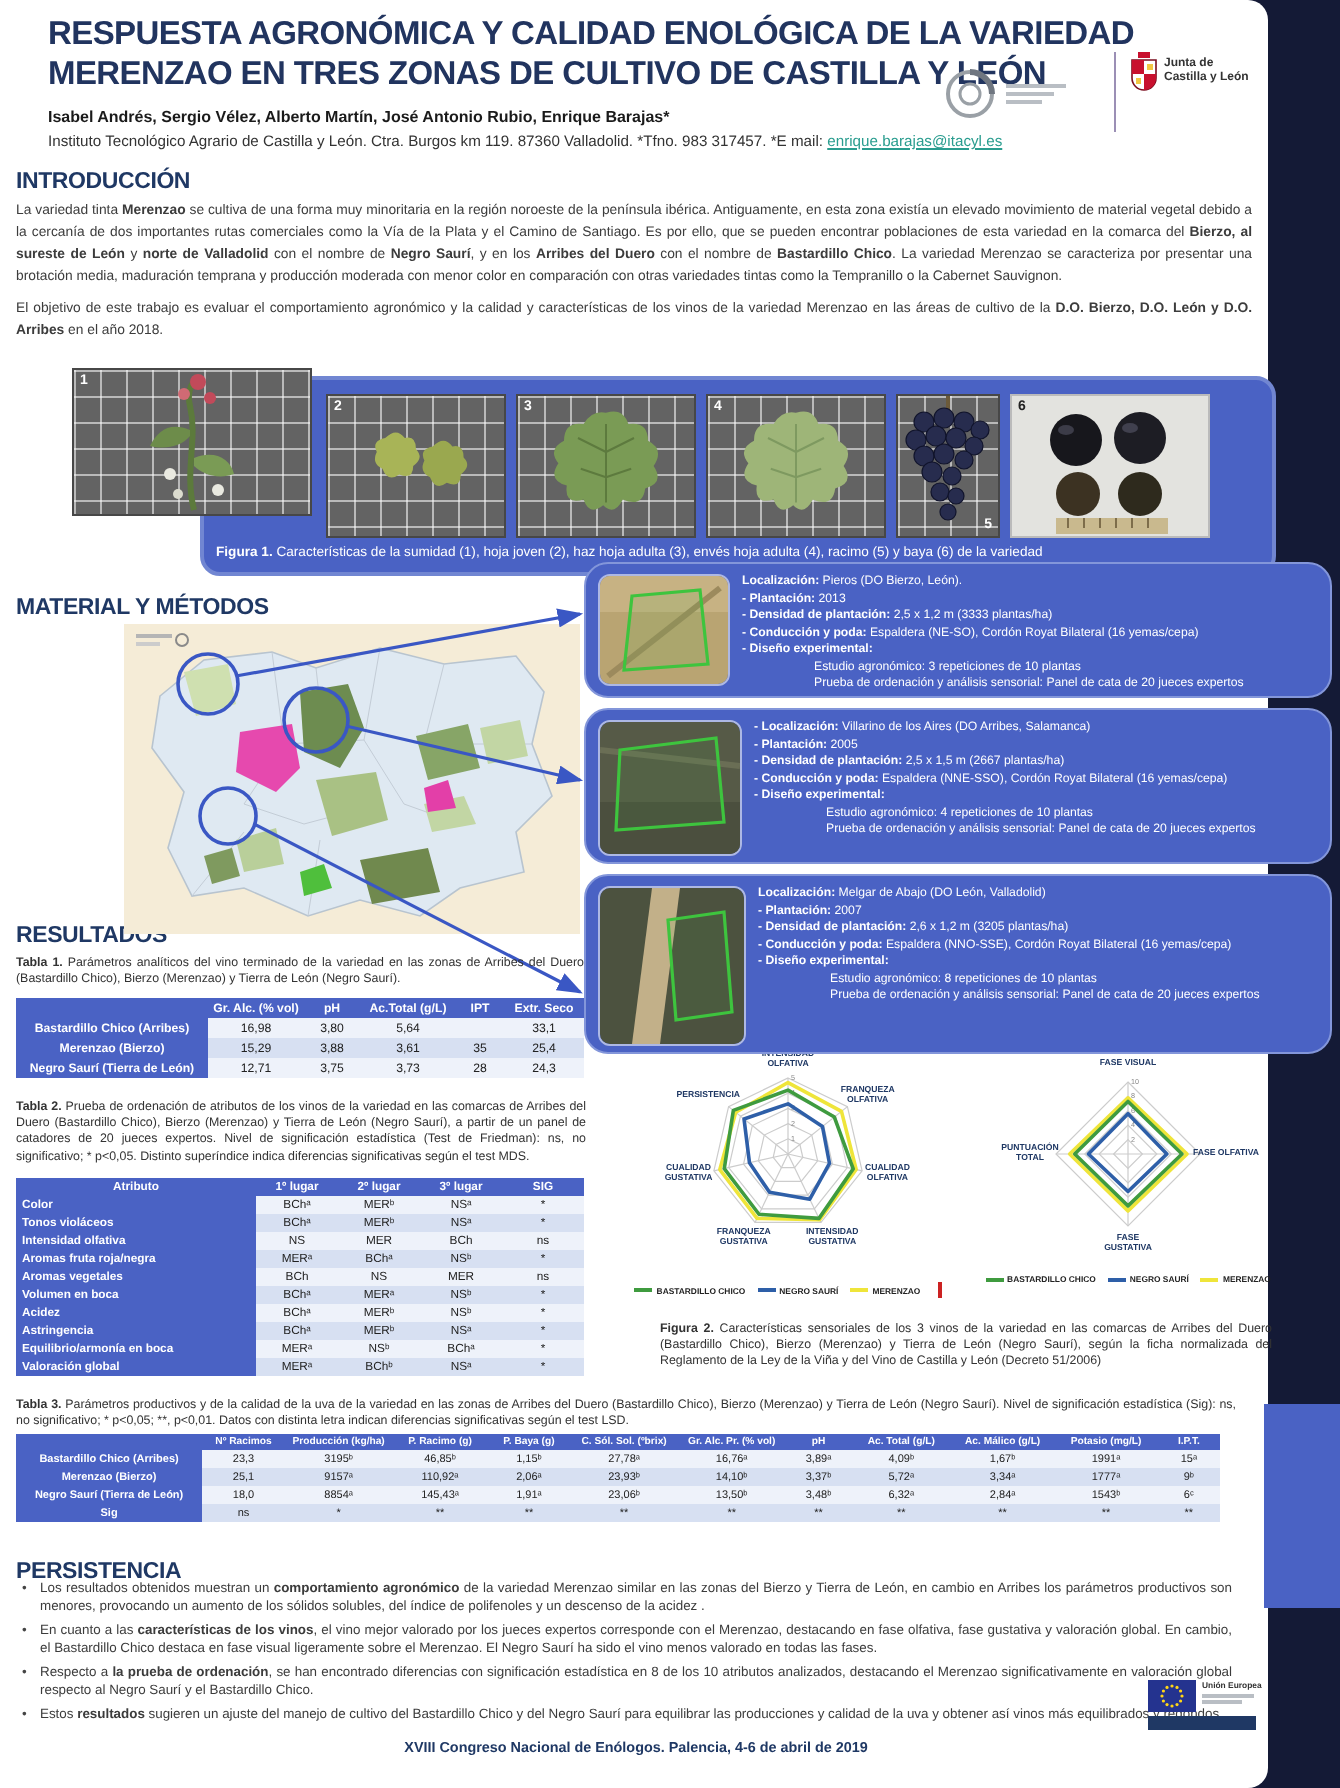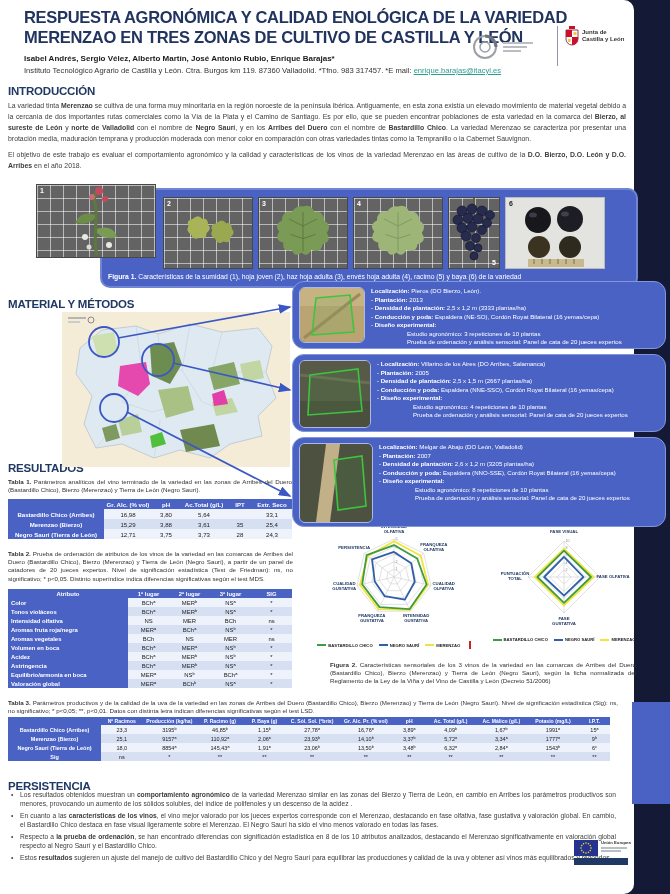--- a/index.html
+++ b/index.html
@@ -629,20 +629,21 @@
   </table>
 
   <div class="sec-h" style="top:780px">PERSISTENCIA</div>
   <ul class="conc">
     <li><span>Los resultados obtenidos muestran un </span><span class="b">comportamiento agronómico</span><span> de la variedad Merenzao similar en las zonas del Bierzo y Tierra de León, en cambio en Arribes los parámetros productivos son menores, provocando un aumento de los sólidos solubles, del índice de polifenoles y un descenso de la acidez .</span></li>
     <li><span>En cuanto a las </span><span class="b">características de los vinos</span><span>, el vino mejor valorado por los jueces expertos corresponde con el Merenzao, destacando en fase olfativa, fase gustativa y valoración global. En cambio, el Bastardillo Chico destaca en fase visual ligeramente sobre el Merenzao. El Negro Saurí ha sido el vino menos valorado en todas las fases.</span></li>
     <li><span>Respecto a </span><span class="b">la prueba de ordenación</span><span>, se han encontrado diferencias con significación estadística en 8 de los 10 atributos analizados, destacando el Merenzao significativamente en valoración global respecto al Negro Saurí y el Bastardillo Chico.</span></li>
     <li><span>Estos </span><span class="b">resultados</span><span> sugieren un ajuste del manejo de cultivo del Bastardillo Chico y del Negro Saurí para equilibrar las producciones y calidad de la uva y obtener así vinos más equilibrados y redondos.</span></li>
   </ul>
 
+  <div class="congress">XVIII Congreso Nacional de Enólogos. Palencia, 4-6 de abril de 2019</div>
 
   <div class="eu-logo">
     <div class="eu-row">
       <svg width="24" height="16" viewBox="0 0 24 16">
         <rect width="24" height="16" fill="#24338f"></rect>
         <g fill="#ffd617">
           <circle cx="12" cy="3" r="0.8"></circle>
             <circle cx="14.5" cy="3.7" r="0.8"></circle>
             <circle cx="16.3" cy="5.5" r="0.8"></circle>
             <circle cx="17" cy="8" r="0.8"></circle>

